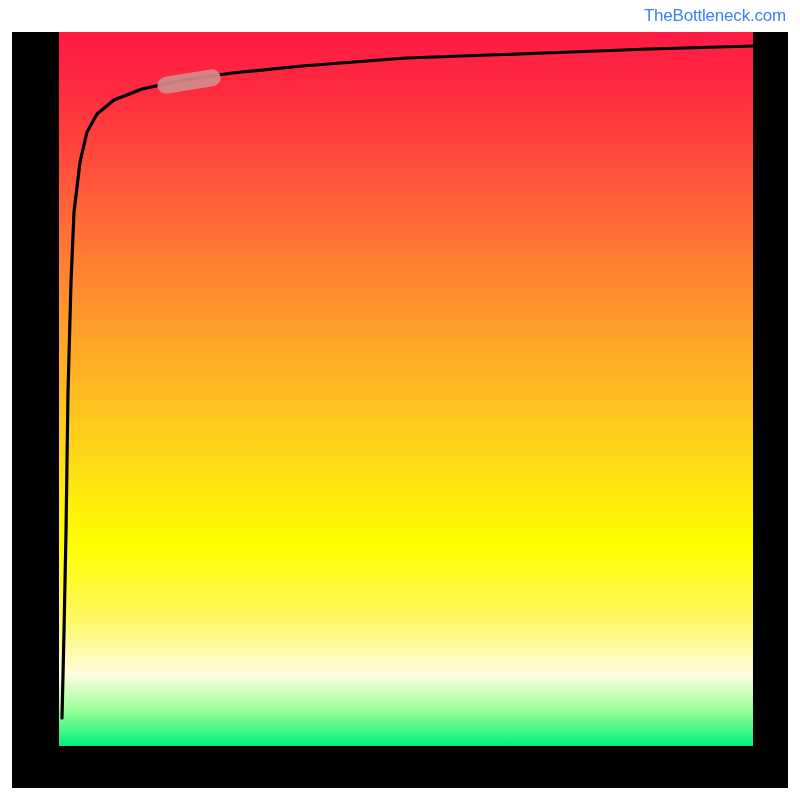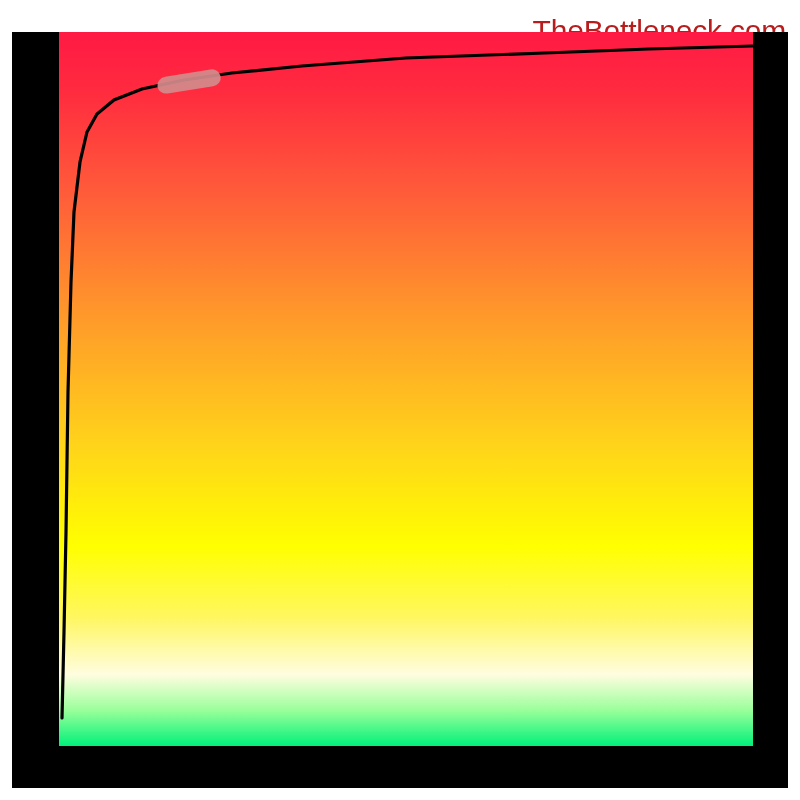--- a/index.html
+++ b/index.html
@@ -50,24 +50,24 @@
     );
   }
   .curve-svg {
     position: absolute;
     left: 0; top: 0;
     width: 694px;
     height: 714px;
   }
   .watermark {
     position: absolute;
-    top: 14px;
+    top: 6px;
     right: 14px;
-    color: #b91c1c;
-    font-size: 30px;
+    color: #3b82f6;
+    font-size: 17px;
     font-family: Arial, sans-serif;
     letter-spacing: -0.2px;
     user-select: none;
   }
 </style>
 </head>
 <body>
 
 <div class="stage">
 

